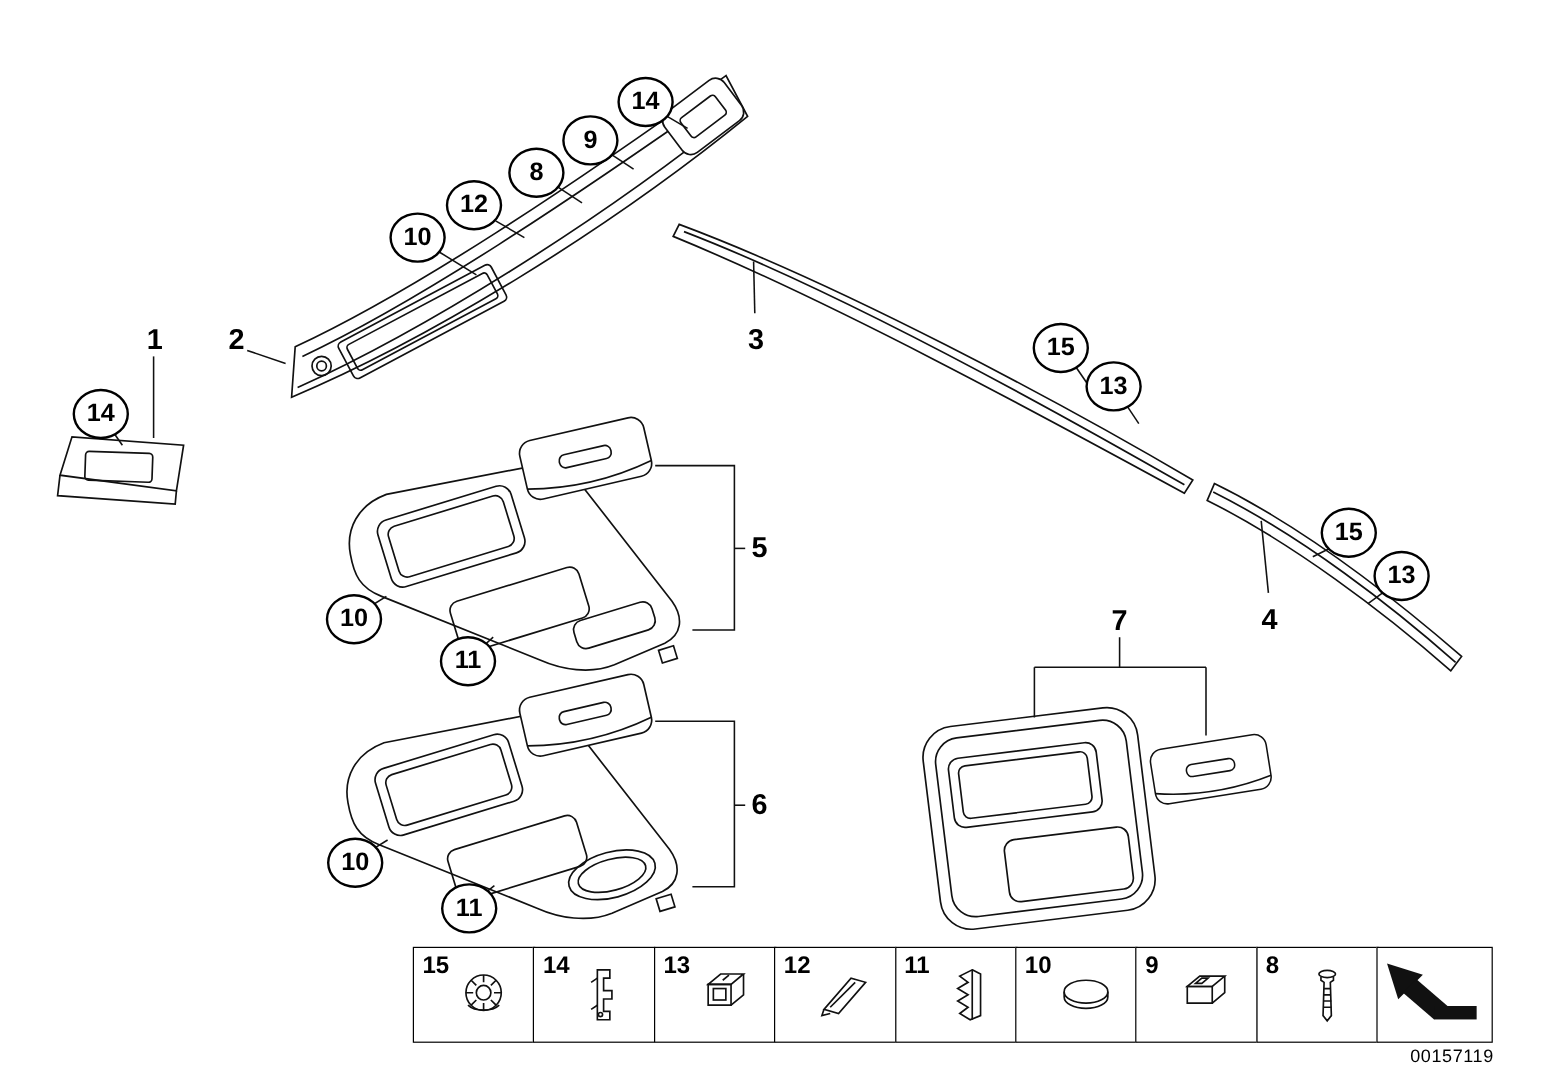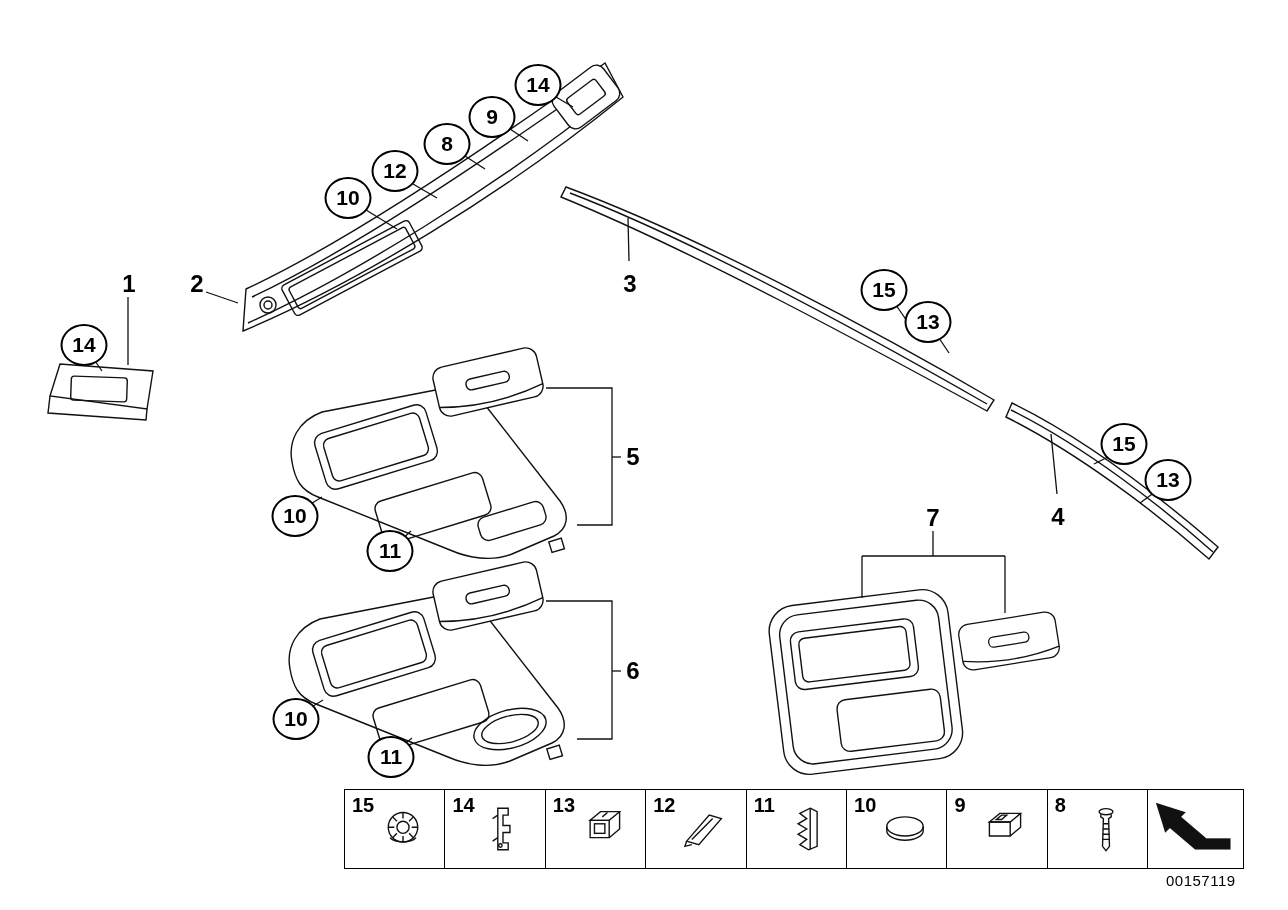--- a/index.html
+++ b/index.html
@@ -23,21 +23,21 @@
   .legend-cell {
     width:102px; height:80px; border:1.6px solid #000; margin-left:-1.6px;
     position:relative; background:#fff; display:flex; align-items:center;
     justify-content:center;
   }
   .legend-cell:first-child { margin-left:0; }
   .legend-num { position:absolute; left:7px; top:4px; font-size:20px; font-weight:700; }
   .legend-icon { margin-left:16px; }
   .arrow-cell { width:97px; }
   .diagram-number {
-    position:absolute; left:1166px; top:872px; width:88px; text-align:left;
+    position:absolute; left:1166px; top:872px; width:88px; text-align:center;
     font-size:15px; letter-spacing:0.5px; z-index:2;
   }
 </style>
 </head>
 <body>
 
 <div class="canvas">
 
   <svg class="drawing" width="1288" height="910" viewBox="0 0 1288 910">
     <defs>

